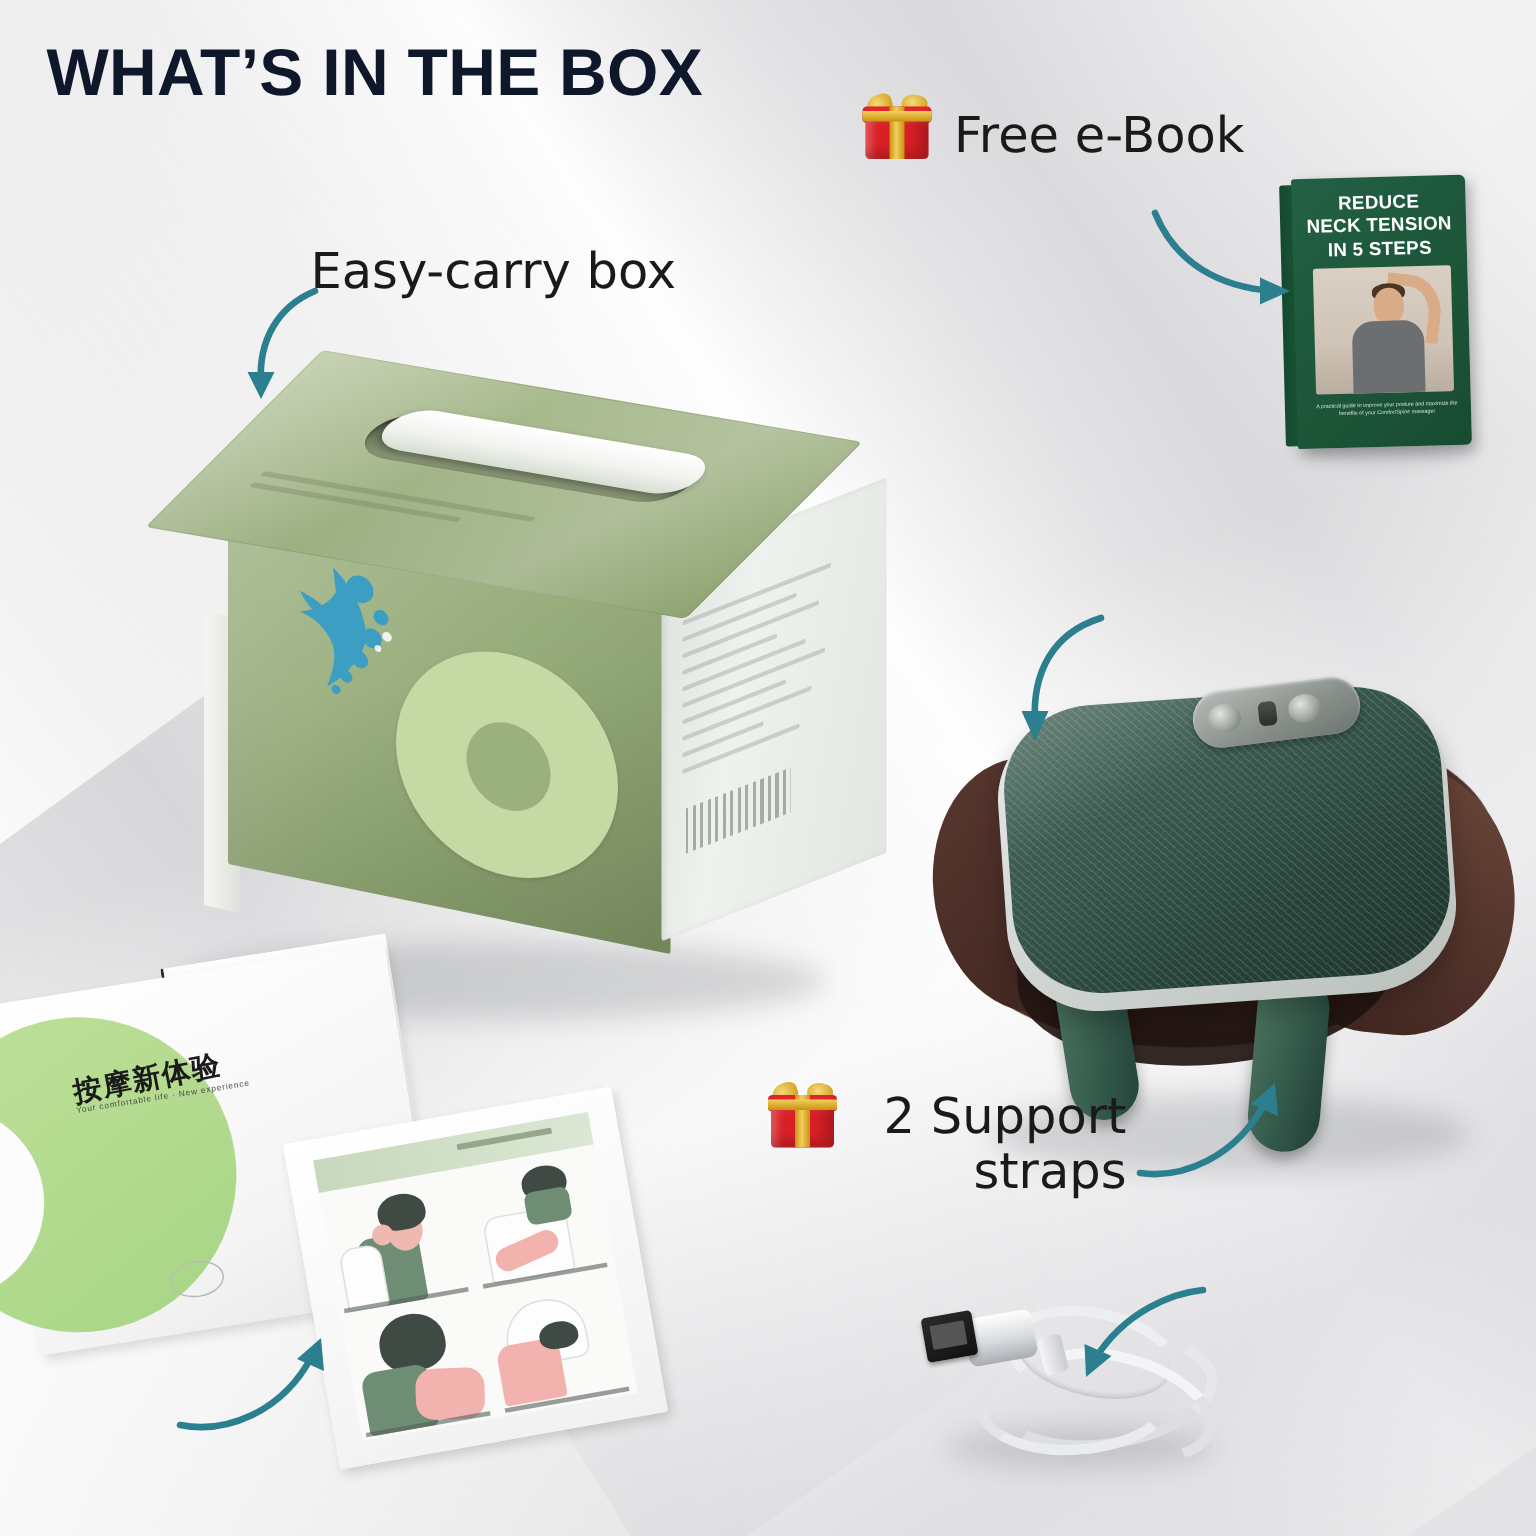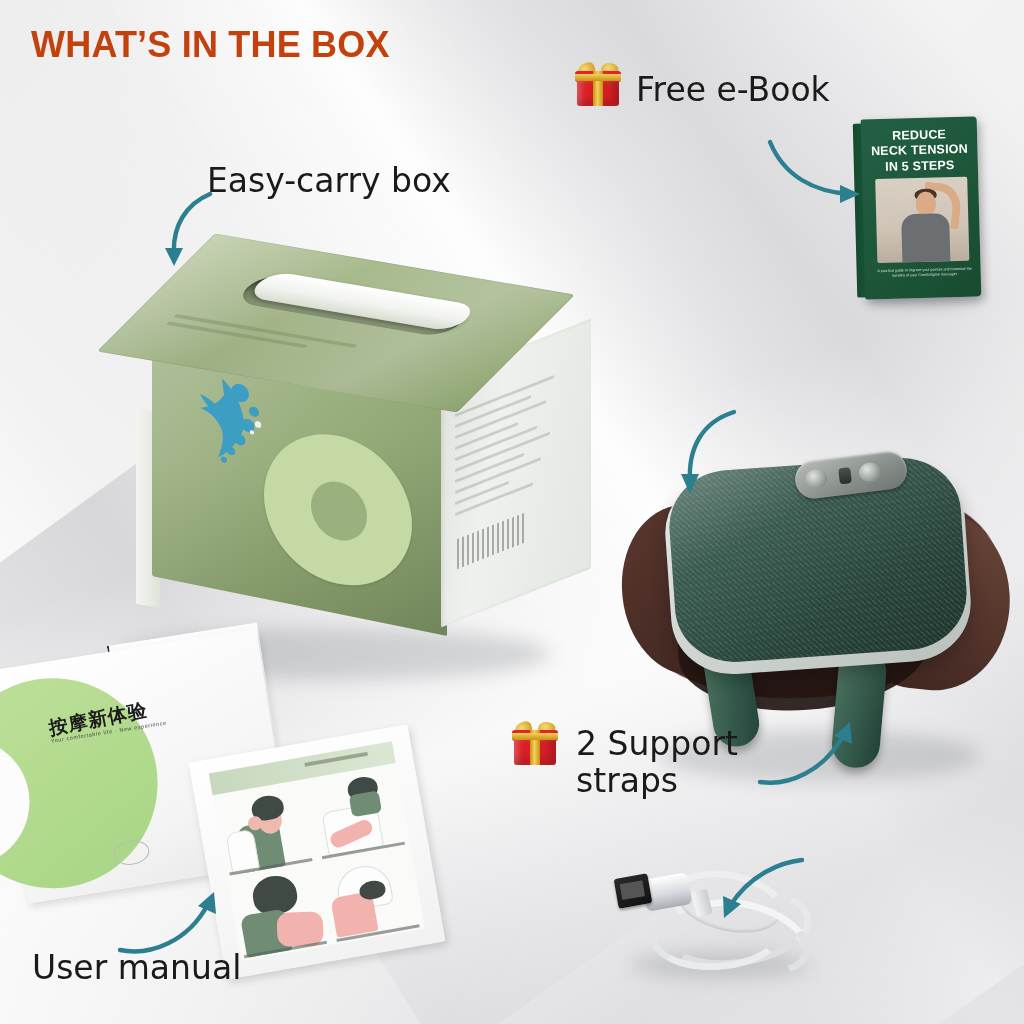--- a/index.html
+++ b/index.html
@@ -23,33 +23,33 @@
   .b4{left:-120px;top:430px;width:1500px;height:760px;transform:rotate(-18deg);
       background:linear-gradient(180deg,rgba(255,255,255,0) 0%,rgba(255,255,255,.75) 35%,rgba(236,236,238,.2) 100%);}
   .b5{left:430px;top:560px;width:900px;height:700px;transform:rotate(-32deg);
       background:linear-gradient(180deg,rgba(214,214,218,0) 0%,rgba(212,212,217,.6) 45%,rgba(214,214,218,0) 100%);}
   .b6{left:-260px;top:-220px;width:520px;height:700px;transform:rotate(-36deg);
       background:linear-gradient(90deg,rgba(255,255,255,.85) 0%,rgba(255,255,255,.15) 100%);}
 
   
   #title{
     position:absolute;left:31px;top:24px;
-    font-size:36px;font-weight:bold;letter-spacing:.2px;color:#c2410c;
+    font-size:44px;font-weight:bold;letter-spacing:.2px;color:#0f172a;
     font-family:"Liberation Sans", sans-serif;white-space:nowrap;
   }
 
   
   .lbl{position:absolute;color:#1a1a1a;font-size:33px;font-weight:400;
        font-family:"DejaVu Sans", sans-serif;white-space:nowrap;line-height:1.12;}
   .lbl.two{white-space:normal;text-align:center;}
 
   #lbl-easy{left:207px;top:163px;}
   #lbl-ebook{left:636px;top:72px;}
   #lbl-device{left:703px;top:380px;}
-  #lbl-straps{left:576px;top:726px;width:175px;text-align:left;}
+  #lbl-straps{left:576px;top:726px;width:175px;text-align:right;}
   #lbl-usb{left:794px;top:906px;}
   #lbl-manual{left:32px;top:950px;}
 
   
   .gift{position:absolute;width:46px;height:44px;}
   .gift .gbody{position:absolute;left:2px;top:13px;width:42px;height:30px;background:#d81f26;border-radius:3px;
      box-shadow:inset -6px -4px 8px rgba(0,0,0,.22), inset 4px 3px 6px rgba(255,255,255,.25);}
   .gift .glid{position:absolute;left:0px;top:8px;width:46px;height:11px;background:#e3252c;border-radius:3px;
      box-shadow:inset 0 -3px 5px rgba(0,0,0,.2);}
   .gift .gribv{position:absolute;left:18px;top:8px;width:10px;height:35px;background:linear-gradient(90deg,#c8930f,#f3cf5e 45%,#c8930f);}
@@ -374,21 +374,20 @@
           <div class="fig-hair" style="left:34px;top:26px;width:26px;height:18px;"></div>
           <div class="pc-cap"></div>
         </div>
       </div>
     </div>
   </div>
 
   <div class="lbl" id="lbl-ebook">Free e-Book</div>
   <div class="lbl" id="lbl-easy">Easy-carry box</div>
   <div class="lbl two" id="lbl-straps">2 Support straps</div>
-  <div class="lbl" id="lbl-manual">User manual</div>
 
   <div class="gift" id="gift-ebook">
     <div class="bowl"></div>
       <div class="bowr"></div>
     <div class="glid"></div>
       <div class="gbody"></div>
     <div class="gribv"></div>
       <div class="gribh"></div>
   </div>
   <div class="gift" id="gift-straps">

